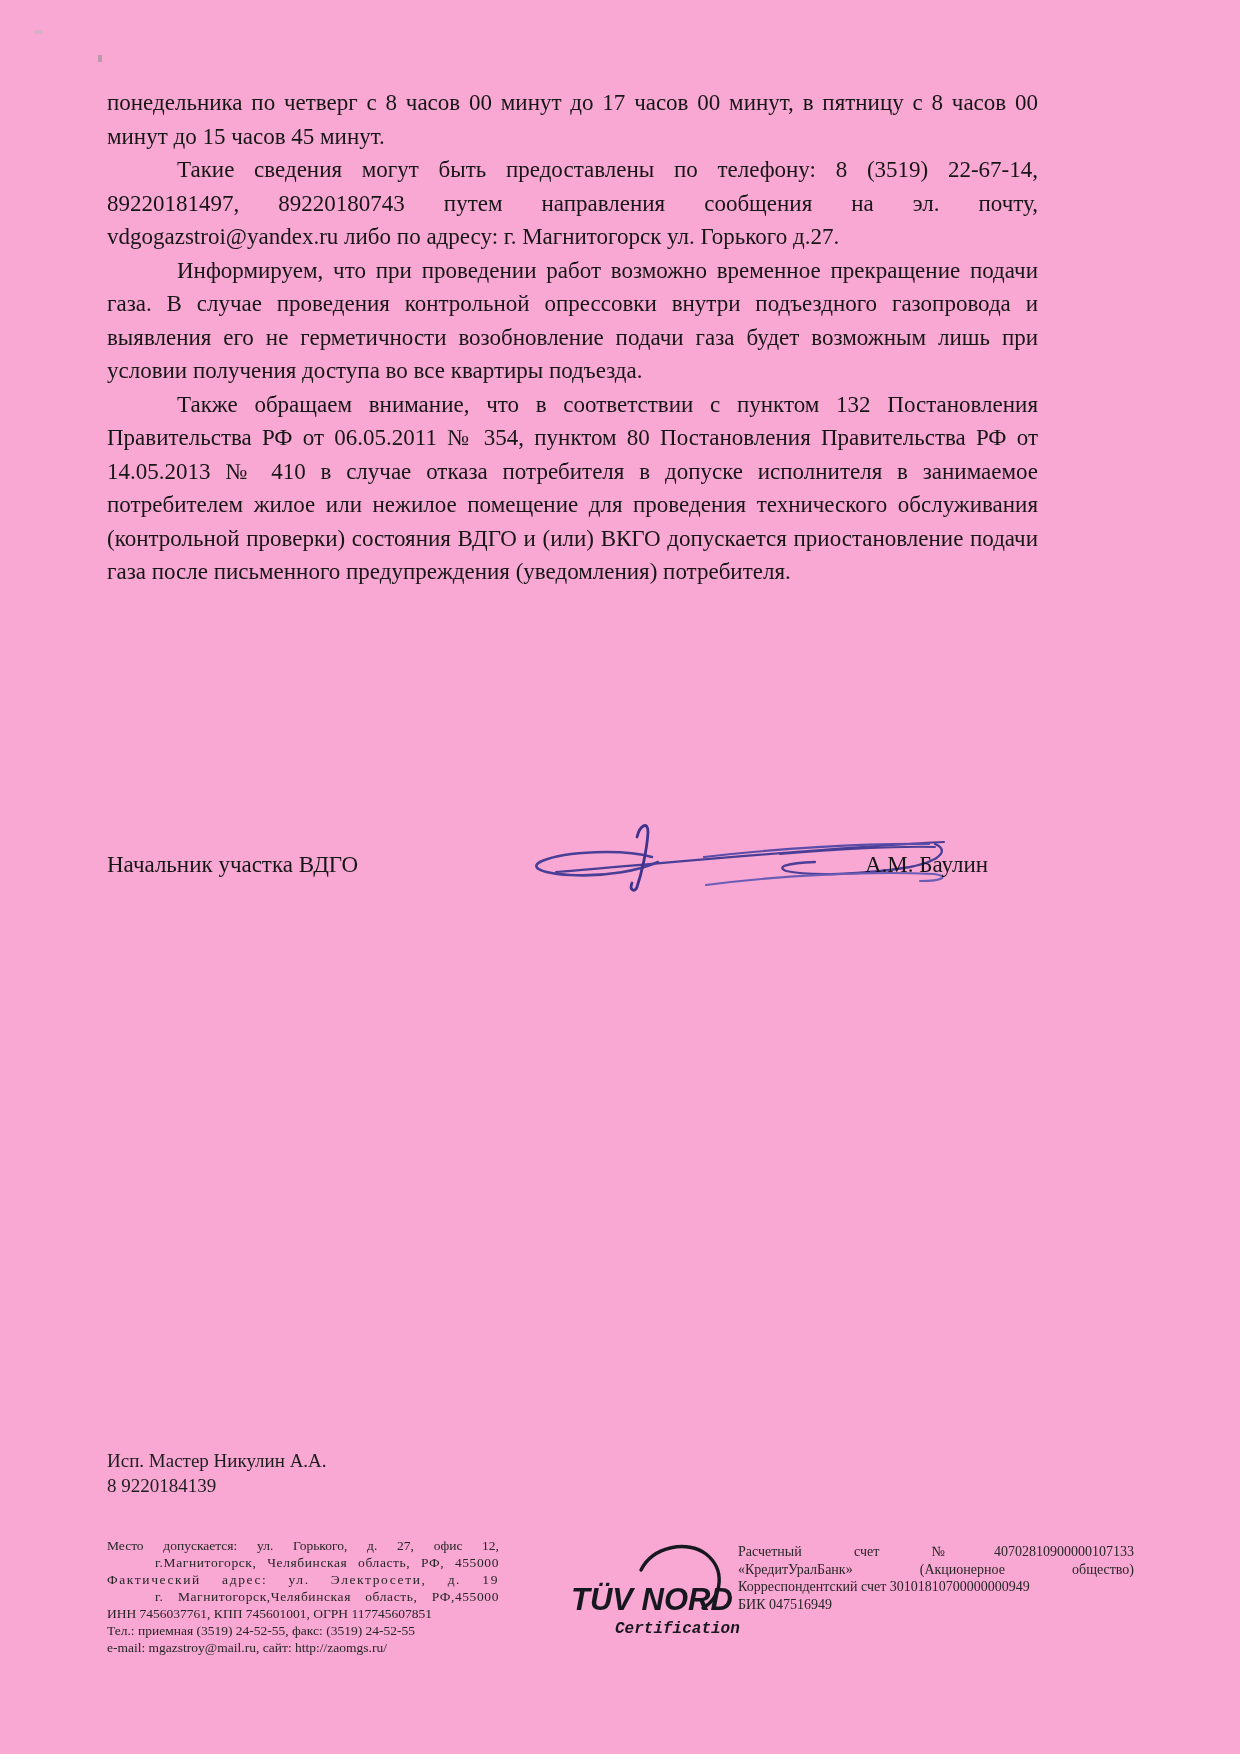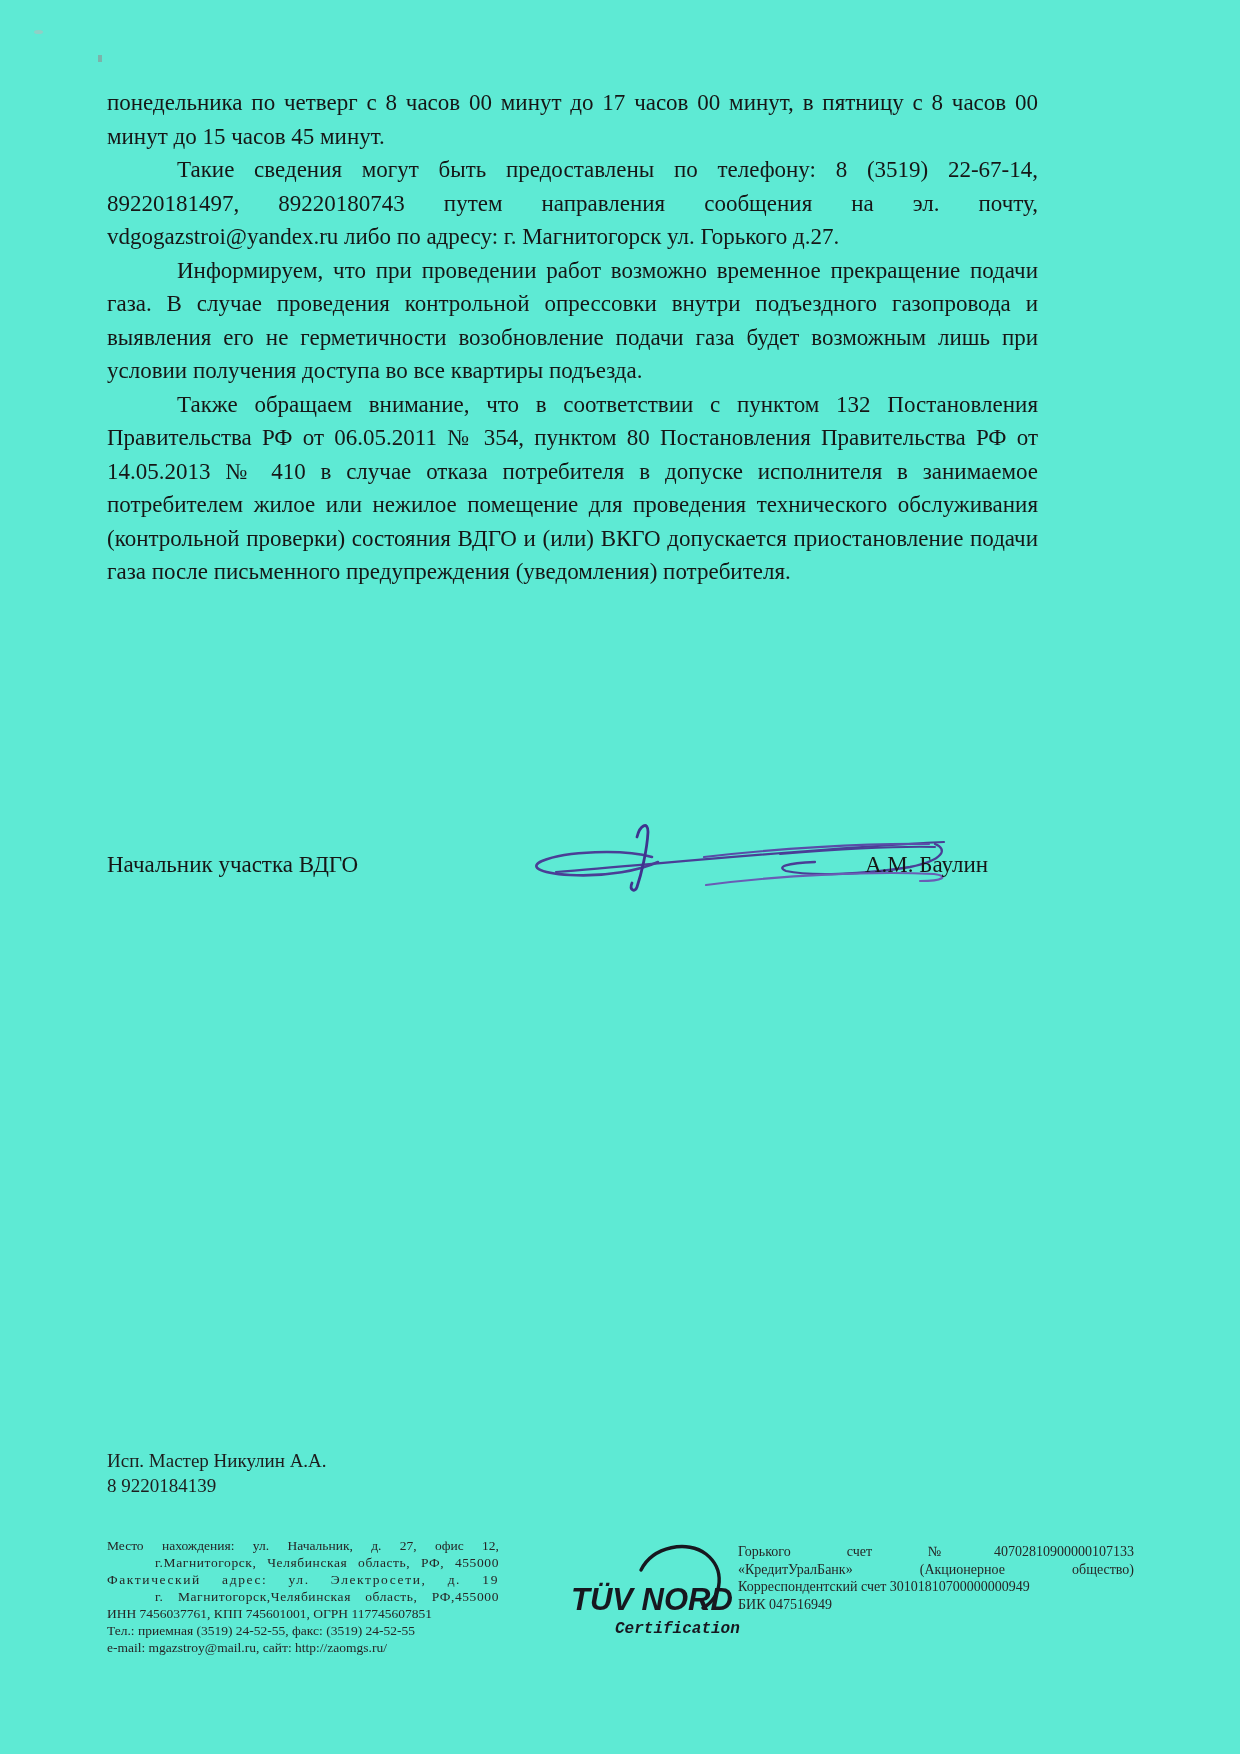--- a/index.html
+++ b/index.html
@@ -4,21 +4,21 @@
 <style>
   html, body {
     margin: 0;
     padding: 0;
     background: #ffffff;
   }
   .page {
     position: relative;
     width: 1240px;
     height: 1754px;
-    background: #5eead4;
+    background: #f9a8d4;
     overflow: hidden;
     font-family: "Liberation Serif", serif;
     color: #1a1a1a;
   }
   
   .speck1 {
     position: absolute; left: 34px; top: 30px;
     width: 9px; height: 4px; border-radius: 50%;
     background: #b9b9b9; opacity: .55;
   }
@@ -134,37 +134,37 @@
   </svg>
 
   <div class="sig-name">А.М. Баулин</div>
 
   <div class="executor">
     <div>Исп. Мастер Никулин А.А.</div>
     <div>8 9220184139</div>
   </div>
 
   <div class="footer-left">
-    <div class="ln stretch">Место нахождения: ул. Начальник, д. 27, офис 12,</div>
+    <div class="ln stretch">Место допускается: ул. Горького, д. 27, офис 12,</div>
     <div class="ln stretch sp1">г.Магнитогорск, Челябинская область, РФ, 455000</div>
     <div class="ln stretch sp2">Фактический адрес: ул. Электросети, д. 19</div>
     <div class="ln stretch sp1">г. Магнитогорск,Челябинская область, РФ,455000</div>
     <div class="ln">ИНН 7456037761, КПП 745601001, ОГРН 117745607851</div>
     <div class="ln">Тел.: приемная (3519) 24-52-55, факс: (3519) 24-52-55</div>
     <div class="ln">e-mail: mgazstroy@mail.ru, сайт: http://zaomgs.ru/</div>
   </div>
 
   <div class="logo-box">
     <svg class="logo-arc" width="172" height="132" viewBox="0 0 172 132" fill="none" xmlns="http://www.w3.org/2000/svg">
       <path d="M 88,32 C 100,8 135,2 153,16 C 172,31 170,58 150,70" stroke="#17171f" stroke-width="3.4" stroke-linecap="round"></path>
     </svg>
     <div class="logo-text">TÜV NORD</div>
     <div class="logo-sub">Certification</div>
   </div>
 
   <div class="footer-right">
-    <div class="ln stretch">Горького счет №40702810900000107133</div>
+    <div class="ln stretch">Расчетный счет №40702810900000107133</div>
     <div class="ln stretch">«КредитУралБанк» (Акционерное общество)</div>
     <div class="ln">Корреспондентский счет 30101810700000000949</div>
     <div class="ln">БИК 047516949</div>
   </div>
 
 </div>
 
 </body></html>

